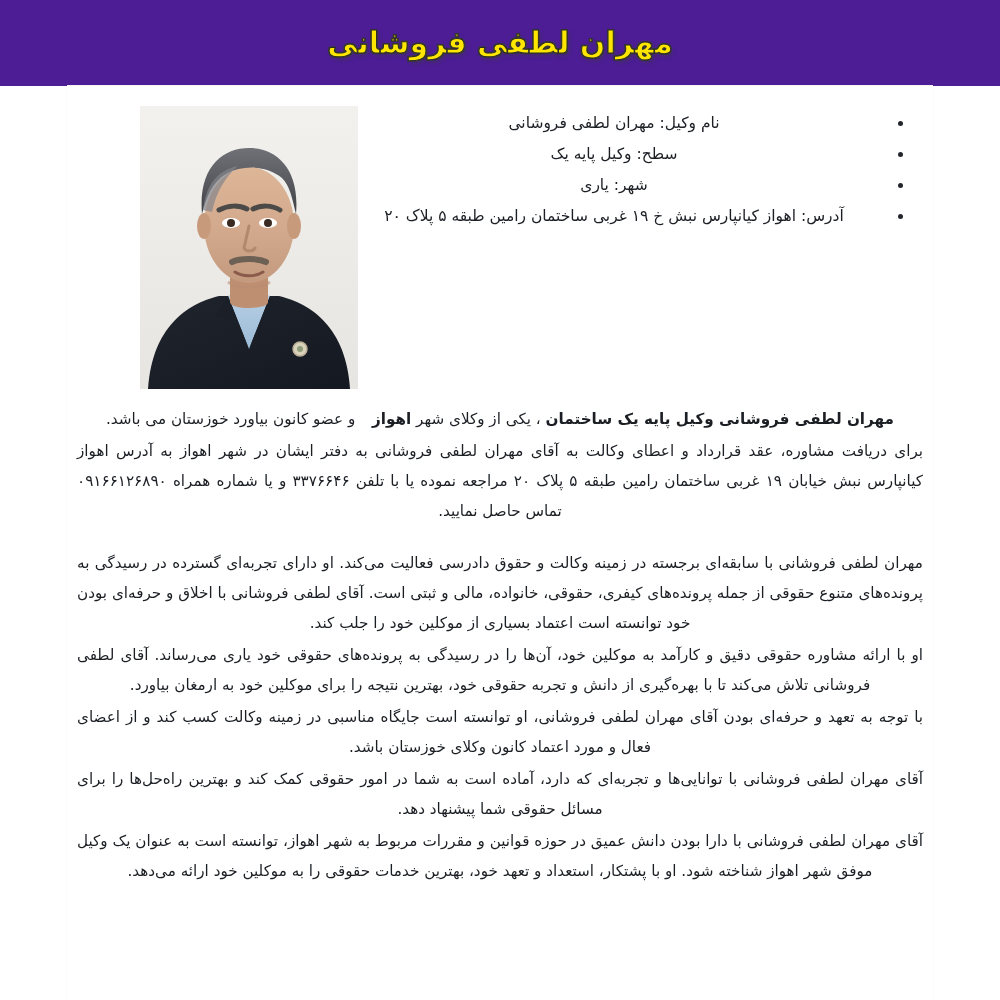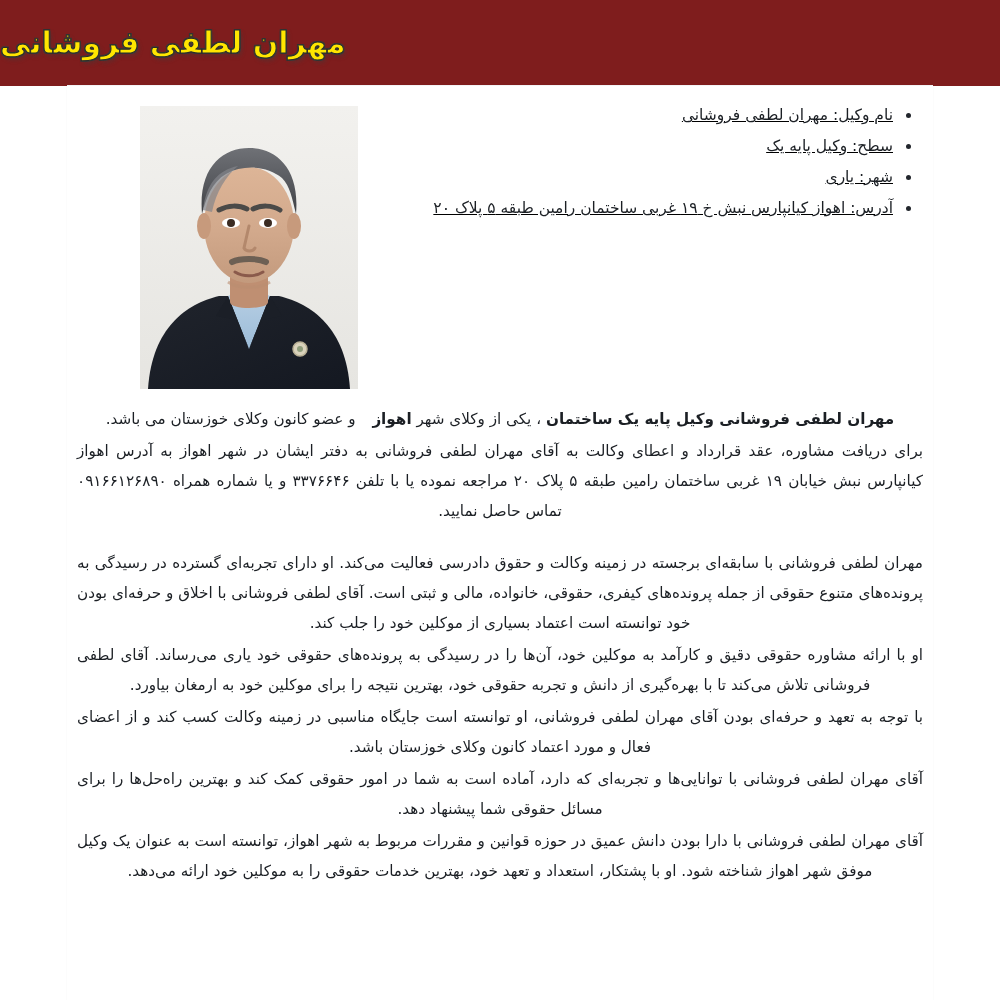--- a/index.html
+++ b/index.html
@@ -37,22 +37,22 @@
   }
 
   .title-bar {
     position: absolute;
     left: 0;
     top: 0;
     width: 1000px;
     height: 86px;
     display: flex;
     align-items: center;
-    justify-content: flex-end;
-    background: #7f1d1d;
+    justify-content: center;
+    background: #4c1d95;
     box-sizing: border-box;
   }
 
   .page-title {
     font-size: 30px;
     font-weight: bold;
     color: #ffe600;
     letter-spacing: 0px;
     line-height: 1;
     direction: rtl;
@@ -93,26 +93,25 @@
     background: #efeeea;
     overflow: hidden;
   }
   .photo-wrap svg { display: block; }
 
   .facts {
     position: absolute;
     right: 0;
     top: 0;
     width: 560px;
-    margin: 0;
+    margin: 8px;
     padding: 0 22px 0 0;
     list-style: none;
     direction: rtl;
-    text-align: right;
-    text-decoration: underline;
+    text-align: center;
   }
   .facts li {
     position: relative;
     font-size: 15.5px;
     line-height: 31px;
     color: #1b1f24;
     padding-right: 18px;
     white-space: normal;
   }
   .facts li::before {
@@ -241,21 +240,21 @@
     <ul class="facts">
       <li>نام وکیل: مهران لطفی فروشانی</li>
       <li>سطح: وکیل پایه یک</li>
       <li>شهر: یاری</li>
       <li>آدرس: اهواز کیانپارس نبش خ ۱۹ غربی ساختمان رامین طبقه ۵ پلاک ۲۰</li>
     </ul>
   </div>
 
   <div class="prose">
 
-    <p class="lead"><span>مهران لطفی فروشانی وکیل پایه یک ساختمان</span><span class="reg"> ، یکی از وکلای شهر </span><b class="em">اهواز</b><span class="reg"> و عضو کانون وکلای خوزستان می باشد.</span></p>
+    <p class="lead"><span>مهران لطفی فروشانی وکیل پایه یک ساختمان</span><span class="reg"> ، یکی از وکلای شهر </span><b class="em">اهواز</b><span class="reg"> و عضو کانون بیاورد خوزستان می باشد.</span></p>
 
     <p>برای دریافت مشاوره، عقد قرارداد و اعطای وکالت به آقای مهران لطفی فروشانی به دفتر ایشان در شهر اهواز به آدرس اهواز کیانپارس نبش خیابان ۱۹ غربی ساختمان رامین طبقه ۵ پلاک ۲۰ مراجعه نموده یا با تلفن ۳۳۷۶۶۴۶ و یا شماره همراه ۰۹۱۶۶۱۲۶۸۹۰ تماس حاصل نمایید.</p>
 
     <div class="spacer"></div>
 
     <p>مهران لطفی فروشانی با سابقه‌ای برجسته در زمینه وکالت و حقوق دادرسی فعالیت می‌کند. او دارای تجربه‌ای گسترده در رسیدگی به پرونده‌های متنوع حقوقی از جمله پرونده‌های کیفری، حقوقی، خانواده، مالی و ثبتی است. آقای لطفی فروشانی با اخلاق و حرفه‌ای بودن خود توانسته است اعتماد بسیاری از موکلین خود را جلب کند.</p>
     <p>او با ارائه مشاوره حقوقی دقیق و کارآمد به موکلین خود، آن‌ها را در رسیدگی به پرونده‌های حقوقی خود یاری می‌رساند. آقای لطفی فروشانی تلاش می‌کند تا با بهره‌گیری از دانش و تجربه حقوقی خود، بهترین نتیجه را برای موکلین خود به ارمغان بیاورد.</p>
     <p>با توجه به تعهد و حرفه‌ای بودن آقای مهران لطفی فروشانی، او توانسته است جایگاه مناسبی در زمینه وکالت کسب کند و از اعضای فعال و مورد اعتماد کانون وکلای خوزستان باشد.</p>
     <p>آقای مهران لطفی فروشانی با توانایی‌ها و تجربه‌ای که دارد، آماده است به شما در امور حقوقی کمک کند و بهترین راه‌حل‌ها را برای مسائل حقوقی شما پیشنهاد دهد.</p>
     <p>آقای مهران لطفی فروشانی با دارا بودن دانش عمیق در حوزه قوانین و مقررات مربوط به شهر اهواز، توانسته است به عنوان یک وکیل موفق شهر اهواز شناخته شود. او با پشتکار، استعداد و تعهد خود، بهترین خدمات حقوقی را به موکلین خود ارائه می‌دهد.</p>

